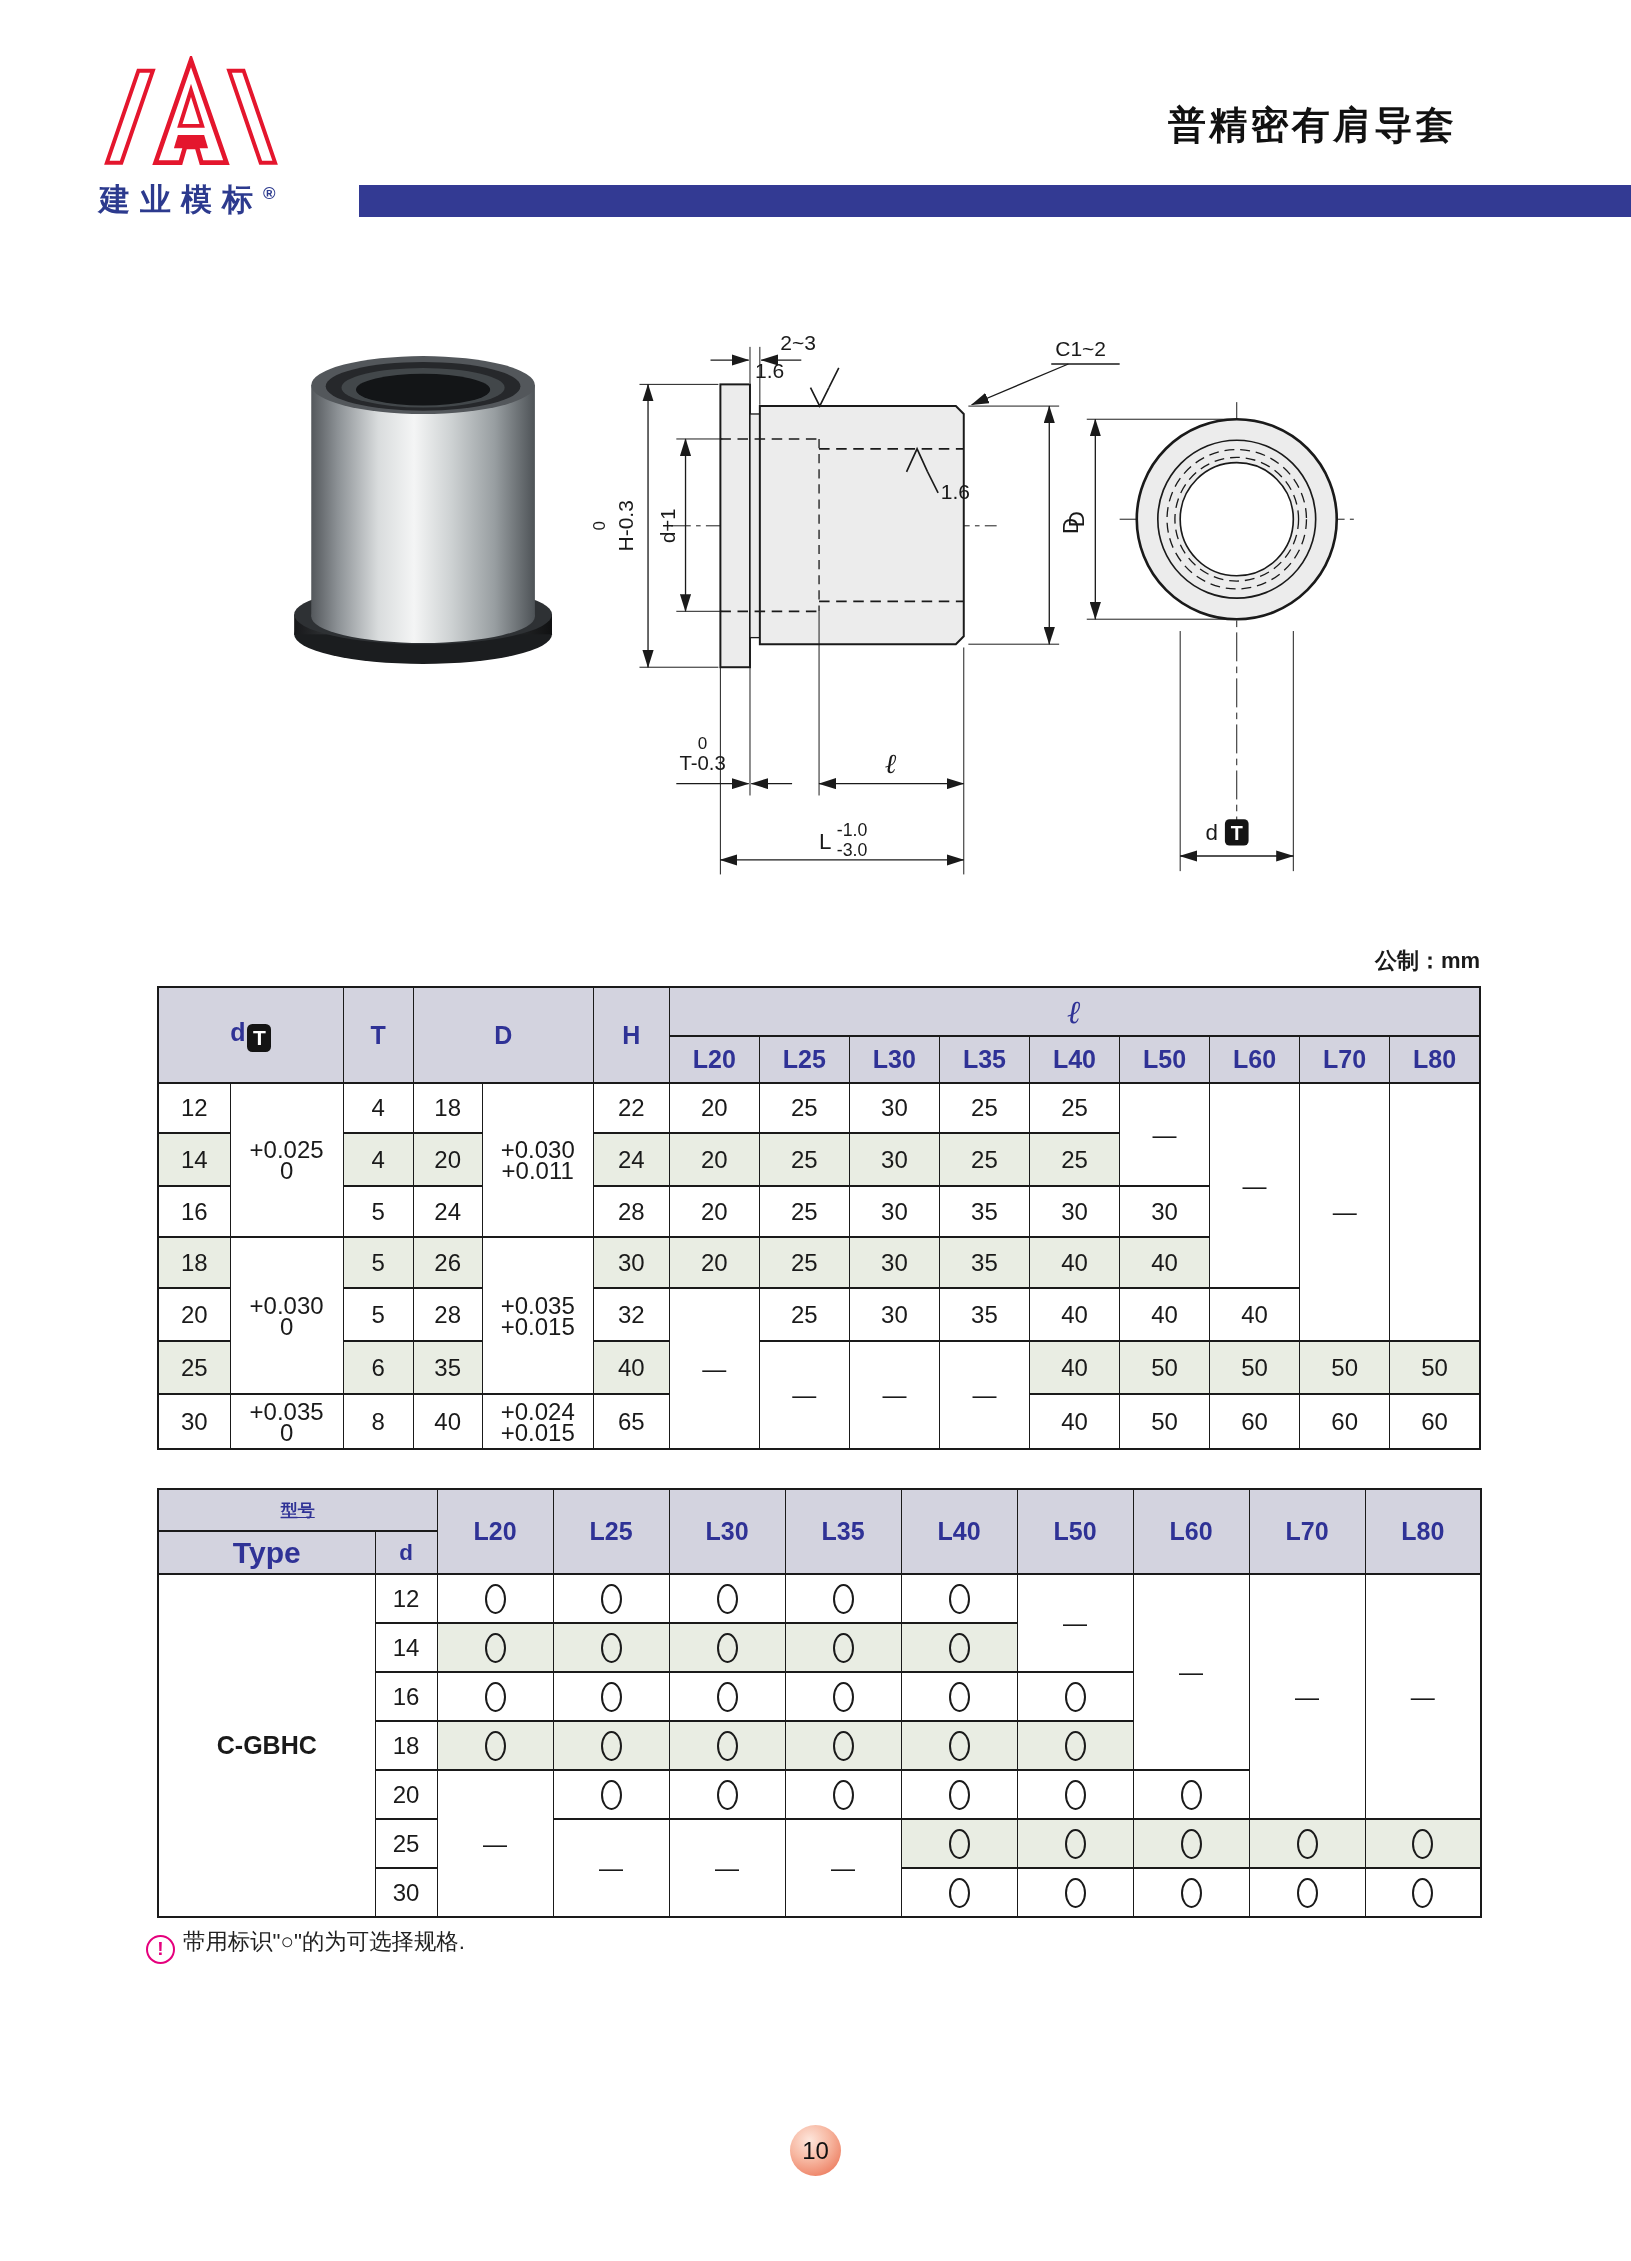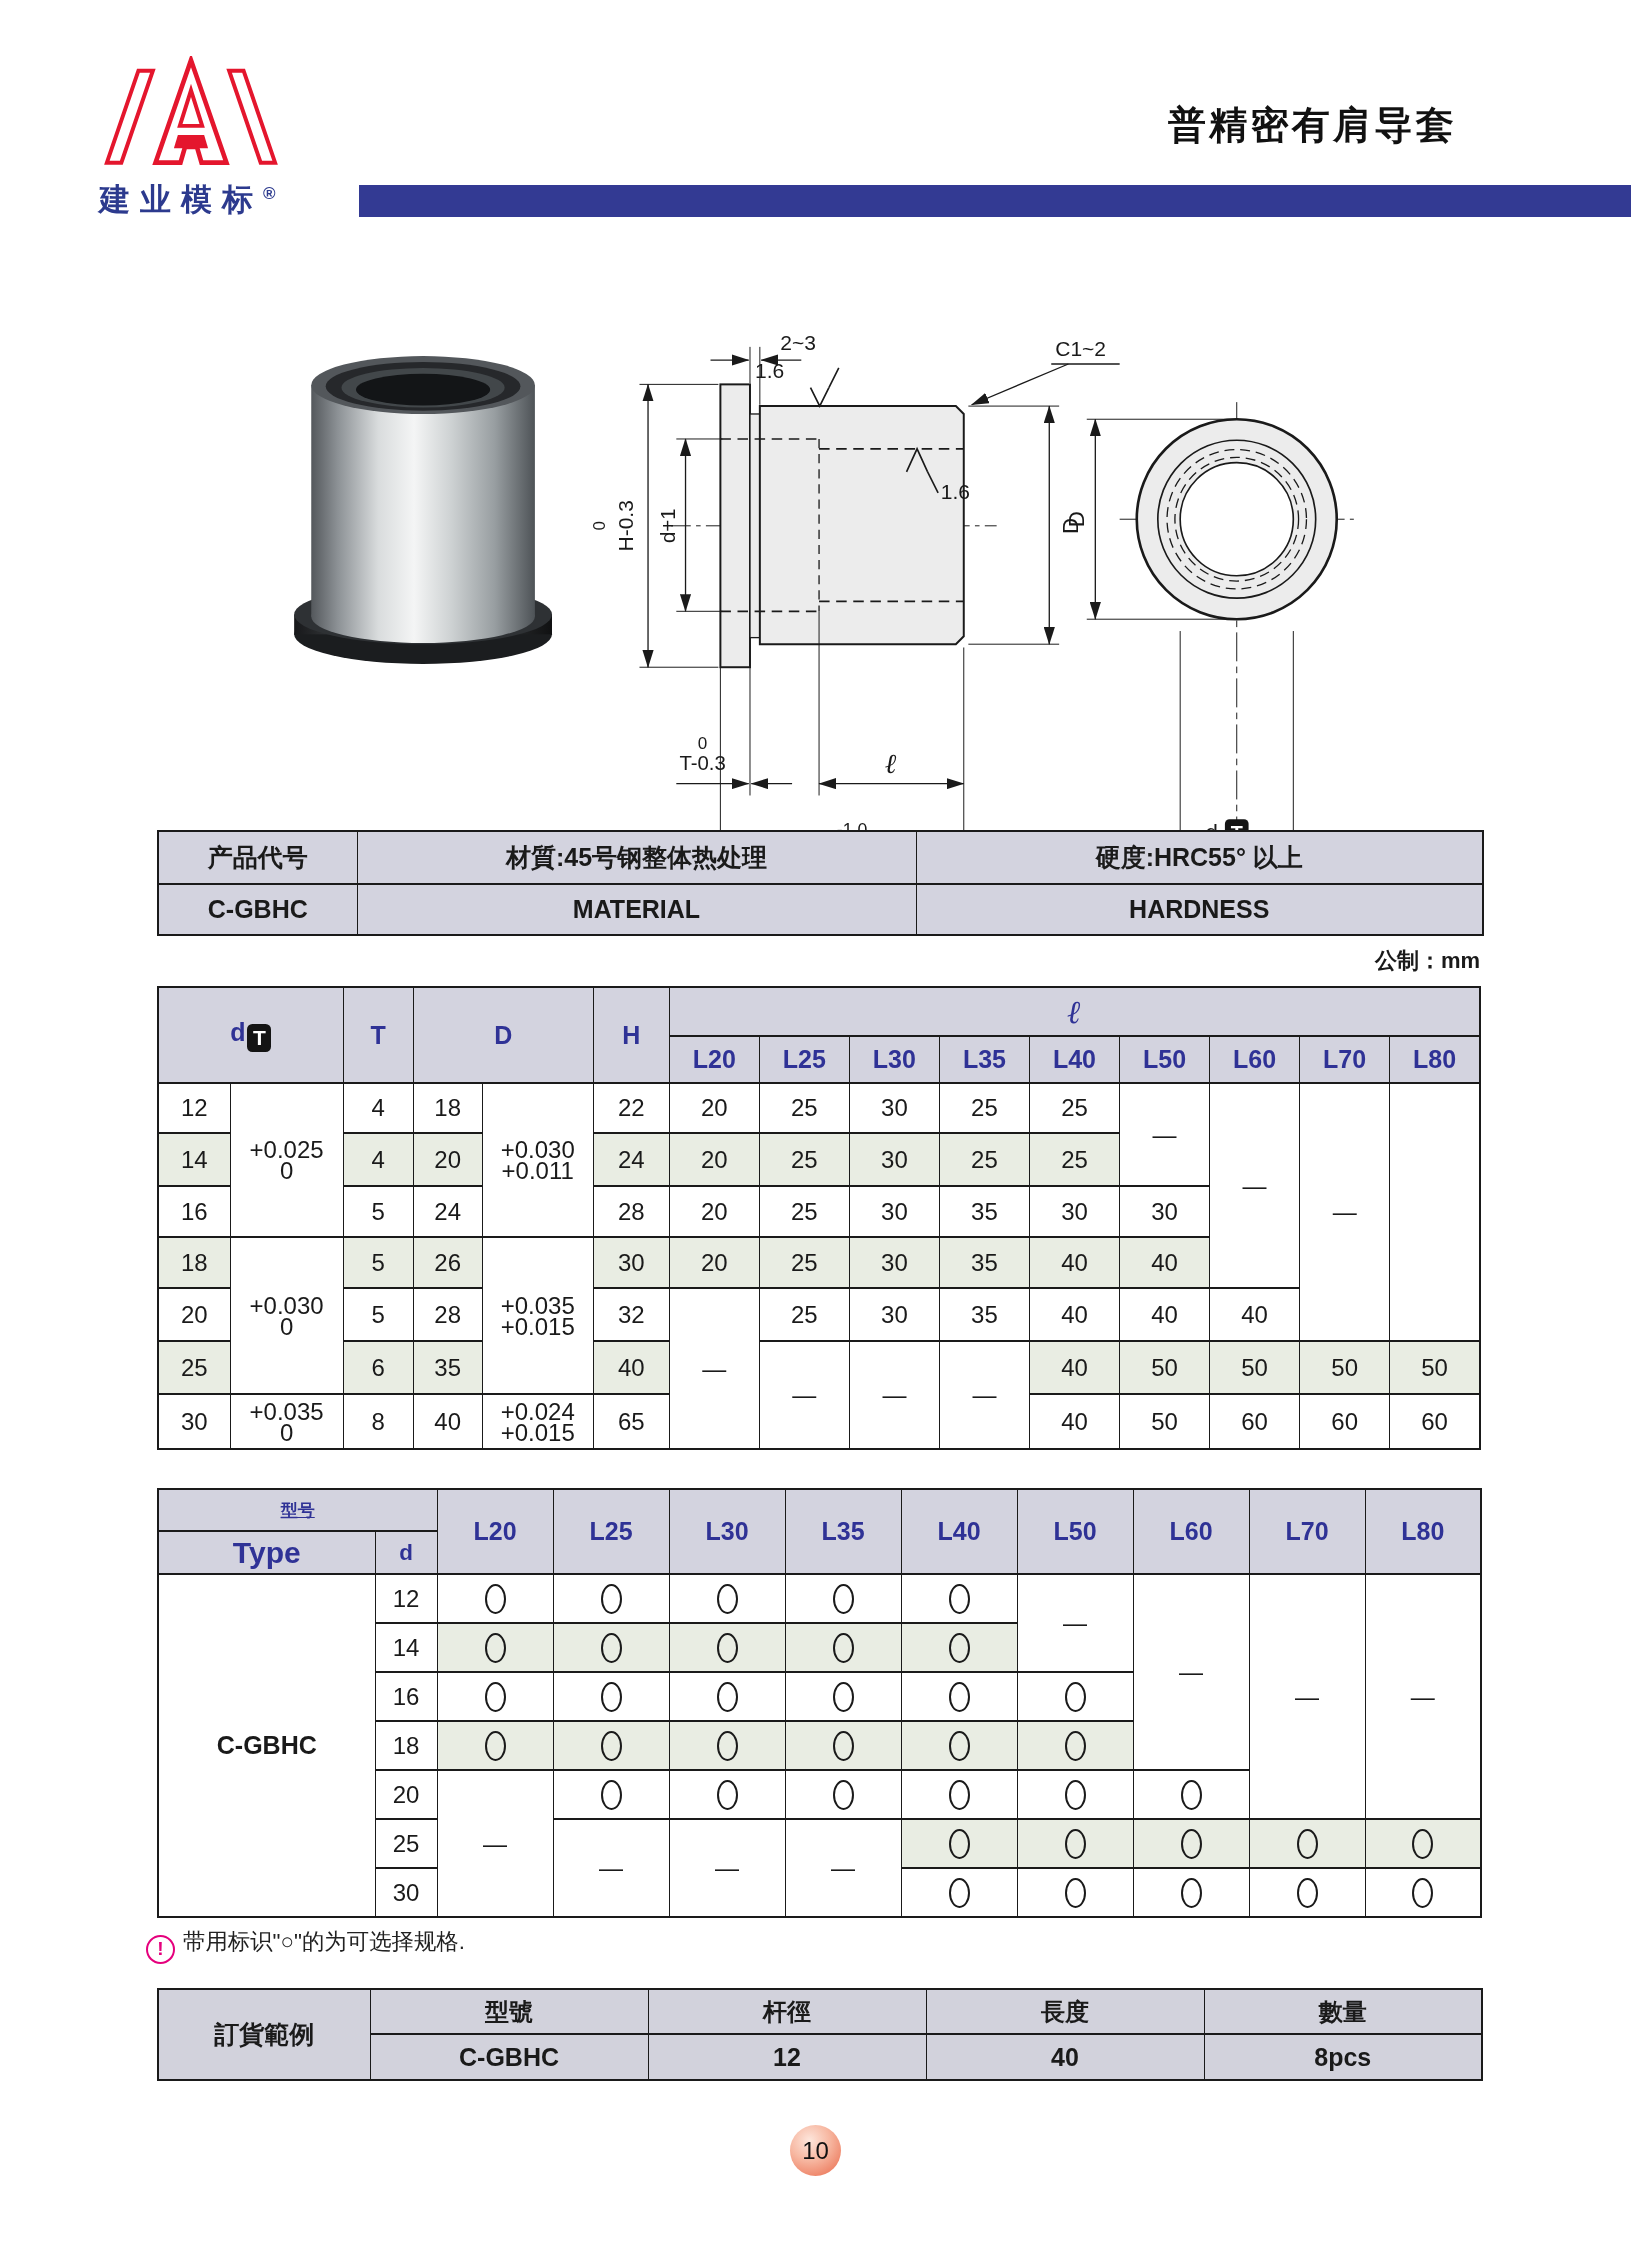--- a/index.html
+++ b/index.html
@@ -177,39 +177,20 @@
 
       <line x1="1414" y1="520" x2="1414" y2="885" stroke-width="1.5"></line>
       <line x1="1586" y1="520" x2="1586" y2="885" stroke-width="1.5"></line>
       <line x1="1414" y1="862" x2="1586" y2="862" stroke-width="2" marker-start="url(#ar)" marker-end="url(#ar)"></line>
       <text x="1462" y="838" font-size="34" text-anchor="middle" stroke="none" fill="#1a1a1a">d</text>
       <rect x="1482" y="806" width="36" height="40" rx="7" fill="#141414" stroke="none"></rect>
       <text x="1500" y="837" font-size="30" font-weight="bold" text-anchor="middle" stroke="none" fill="#ffffff">T</text>
     </g>
   </svg>
 
-  <table class="abs tbl info-tbl" style="left:157px;top:830px;width:1325px;">
-    <colgroup>
-        <col style="width:199px">
-        <col style="width:559px">
-        <col style="width:567px">
-      </colgroup>
-    <tbody>
-        <tr>
-      <td>产品代号</td>
-      <td>材質:45号钢整体热处理</td>
-      <td>硬度:HRC55° 以上</td>
-    </tr>
-    <tr>
-      <td>C-GBHC</td>
-      <td>MATERIAL</td>
-      <td>HARDNESS</td>
-    </tr>
-  </tbody>
-    </table>
 
   <div class="abs unit" style="left:1217px;top:946px;width:263px;">公制：mm</div>
 
   <table class="abs tbl main-tbl" style="left:157px;top:986px;width:1324px;">
     <colgroup>
       <col style="width:72px">
         <col style="width:113px">
         <col style="width:70px">
         <col style="width:69px">
         <col style="width:111px">
@@ -461,43 +442,19 @@
         <td><span class="circ"></span></td>
         <td><span class="circ"></span></td>
       </tr>
     </tbody>
   </table>
 
   <div class="abs note-line" style="left:146px;top:1926px;">
     <span class="note-ic">!</span><span>带用标识"○"的为可选择规格.</span>
   </div>
 
-  <table class="abs tbl ord" style="left:157px;top:1988px;width:1325px;">
-    <colgroup>
-        <col style="width:212px">
-        <col style="width:278px">
-        <col style="width:278px">
-        <col style="width:278px">
-        <col style="width:278px">
-      </colgroup>
-    <tbody>
-        <tr class="hrow">
-      <td rowspan="2" style="border-bottom:2.6px solid #1a1a1a;font-size:25px;">訂貨範例</td>
-      <td>型號</td>
-      <td>杆徑</td>
-      <td>長度</td>
-      <td>數量</td>
-    </tr>
-    <tr class="vrow">
-      <td>C-GBHC</td>
-      <td>12</td>
-      <td>40</td>
-      <td>8pcs</td>
-    </tr>
-  </tbody>
-    </table>
 
   <div class="abs pgnum" style="left:790px;top:2125px;">
     <span>10</span>
   </div>
 
 </div>
 
 
 </body></html>

